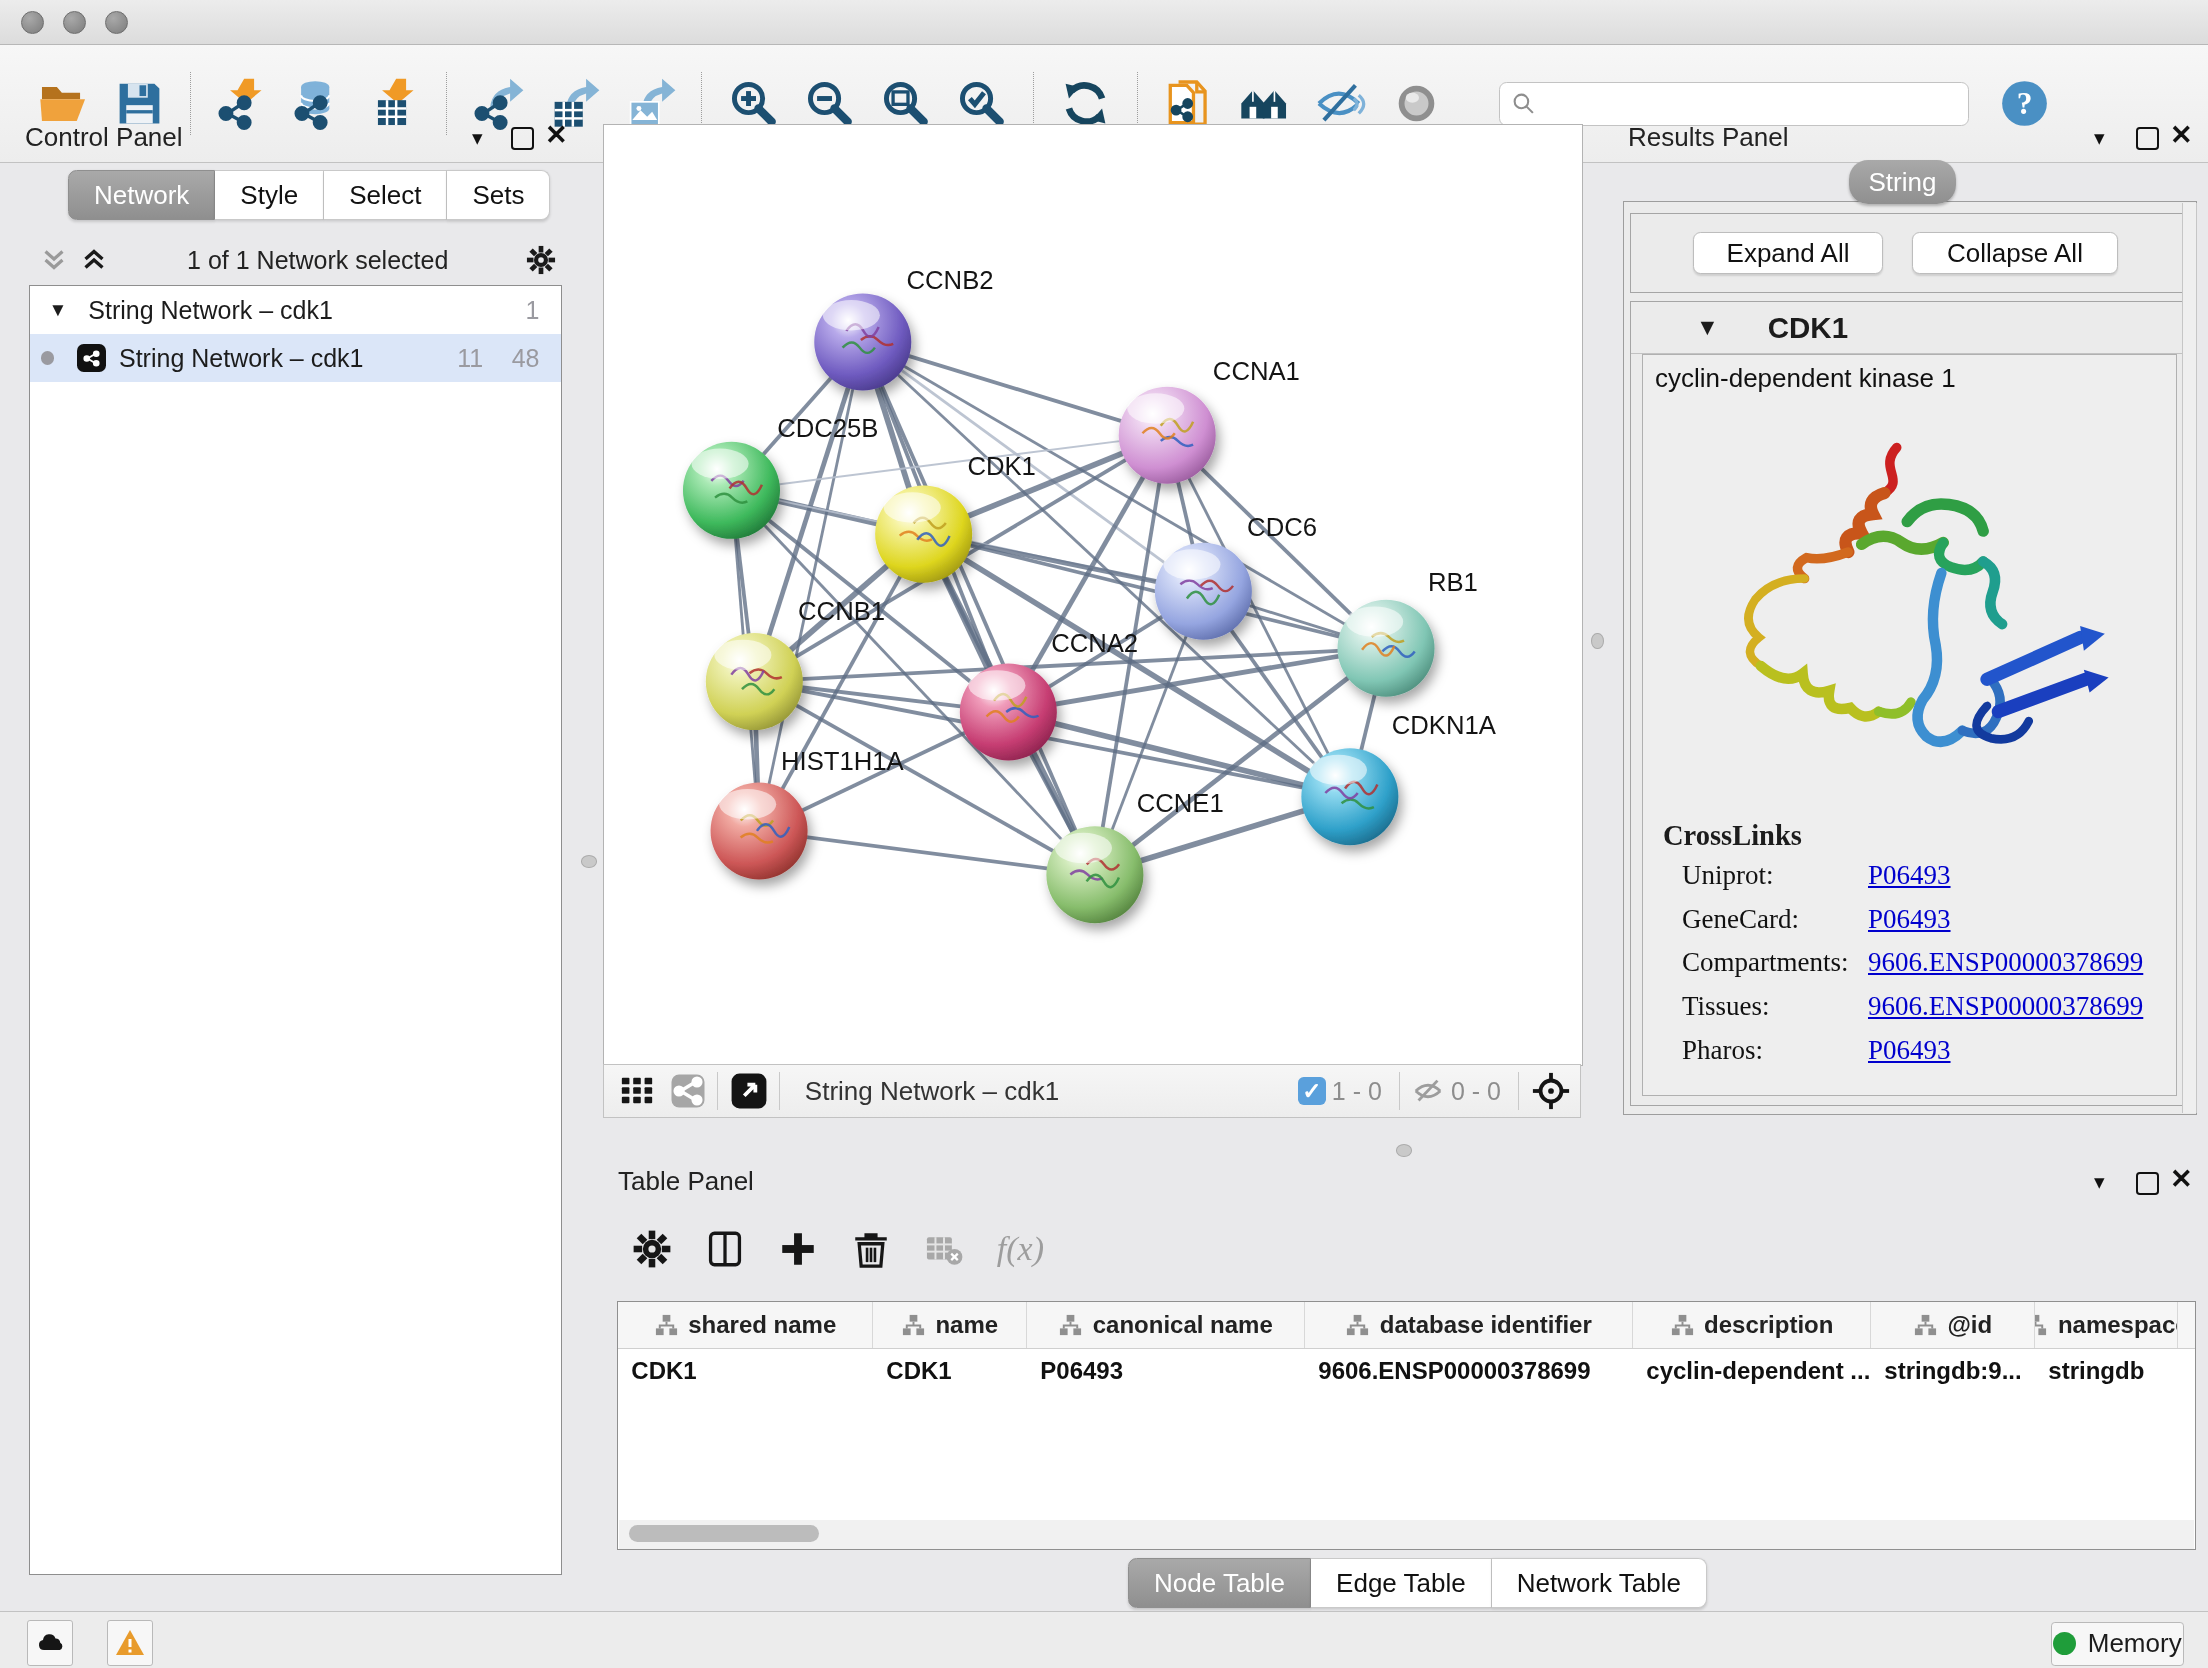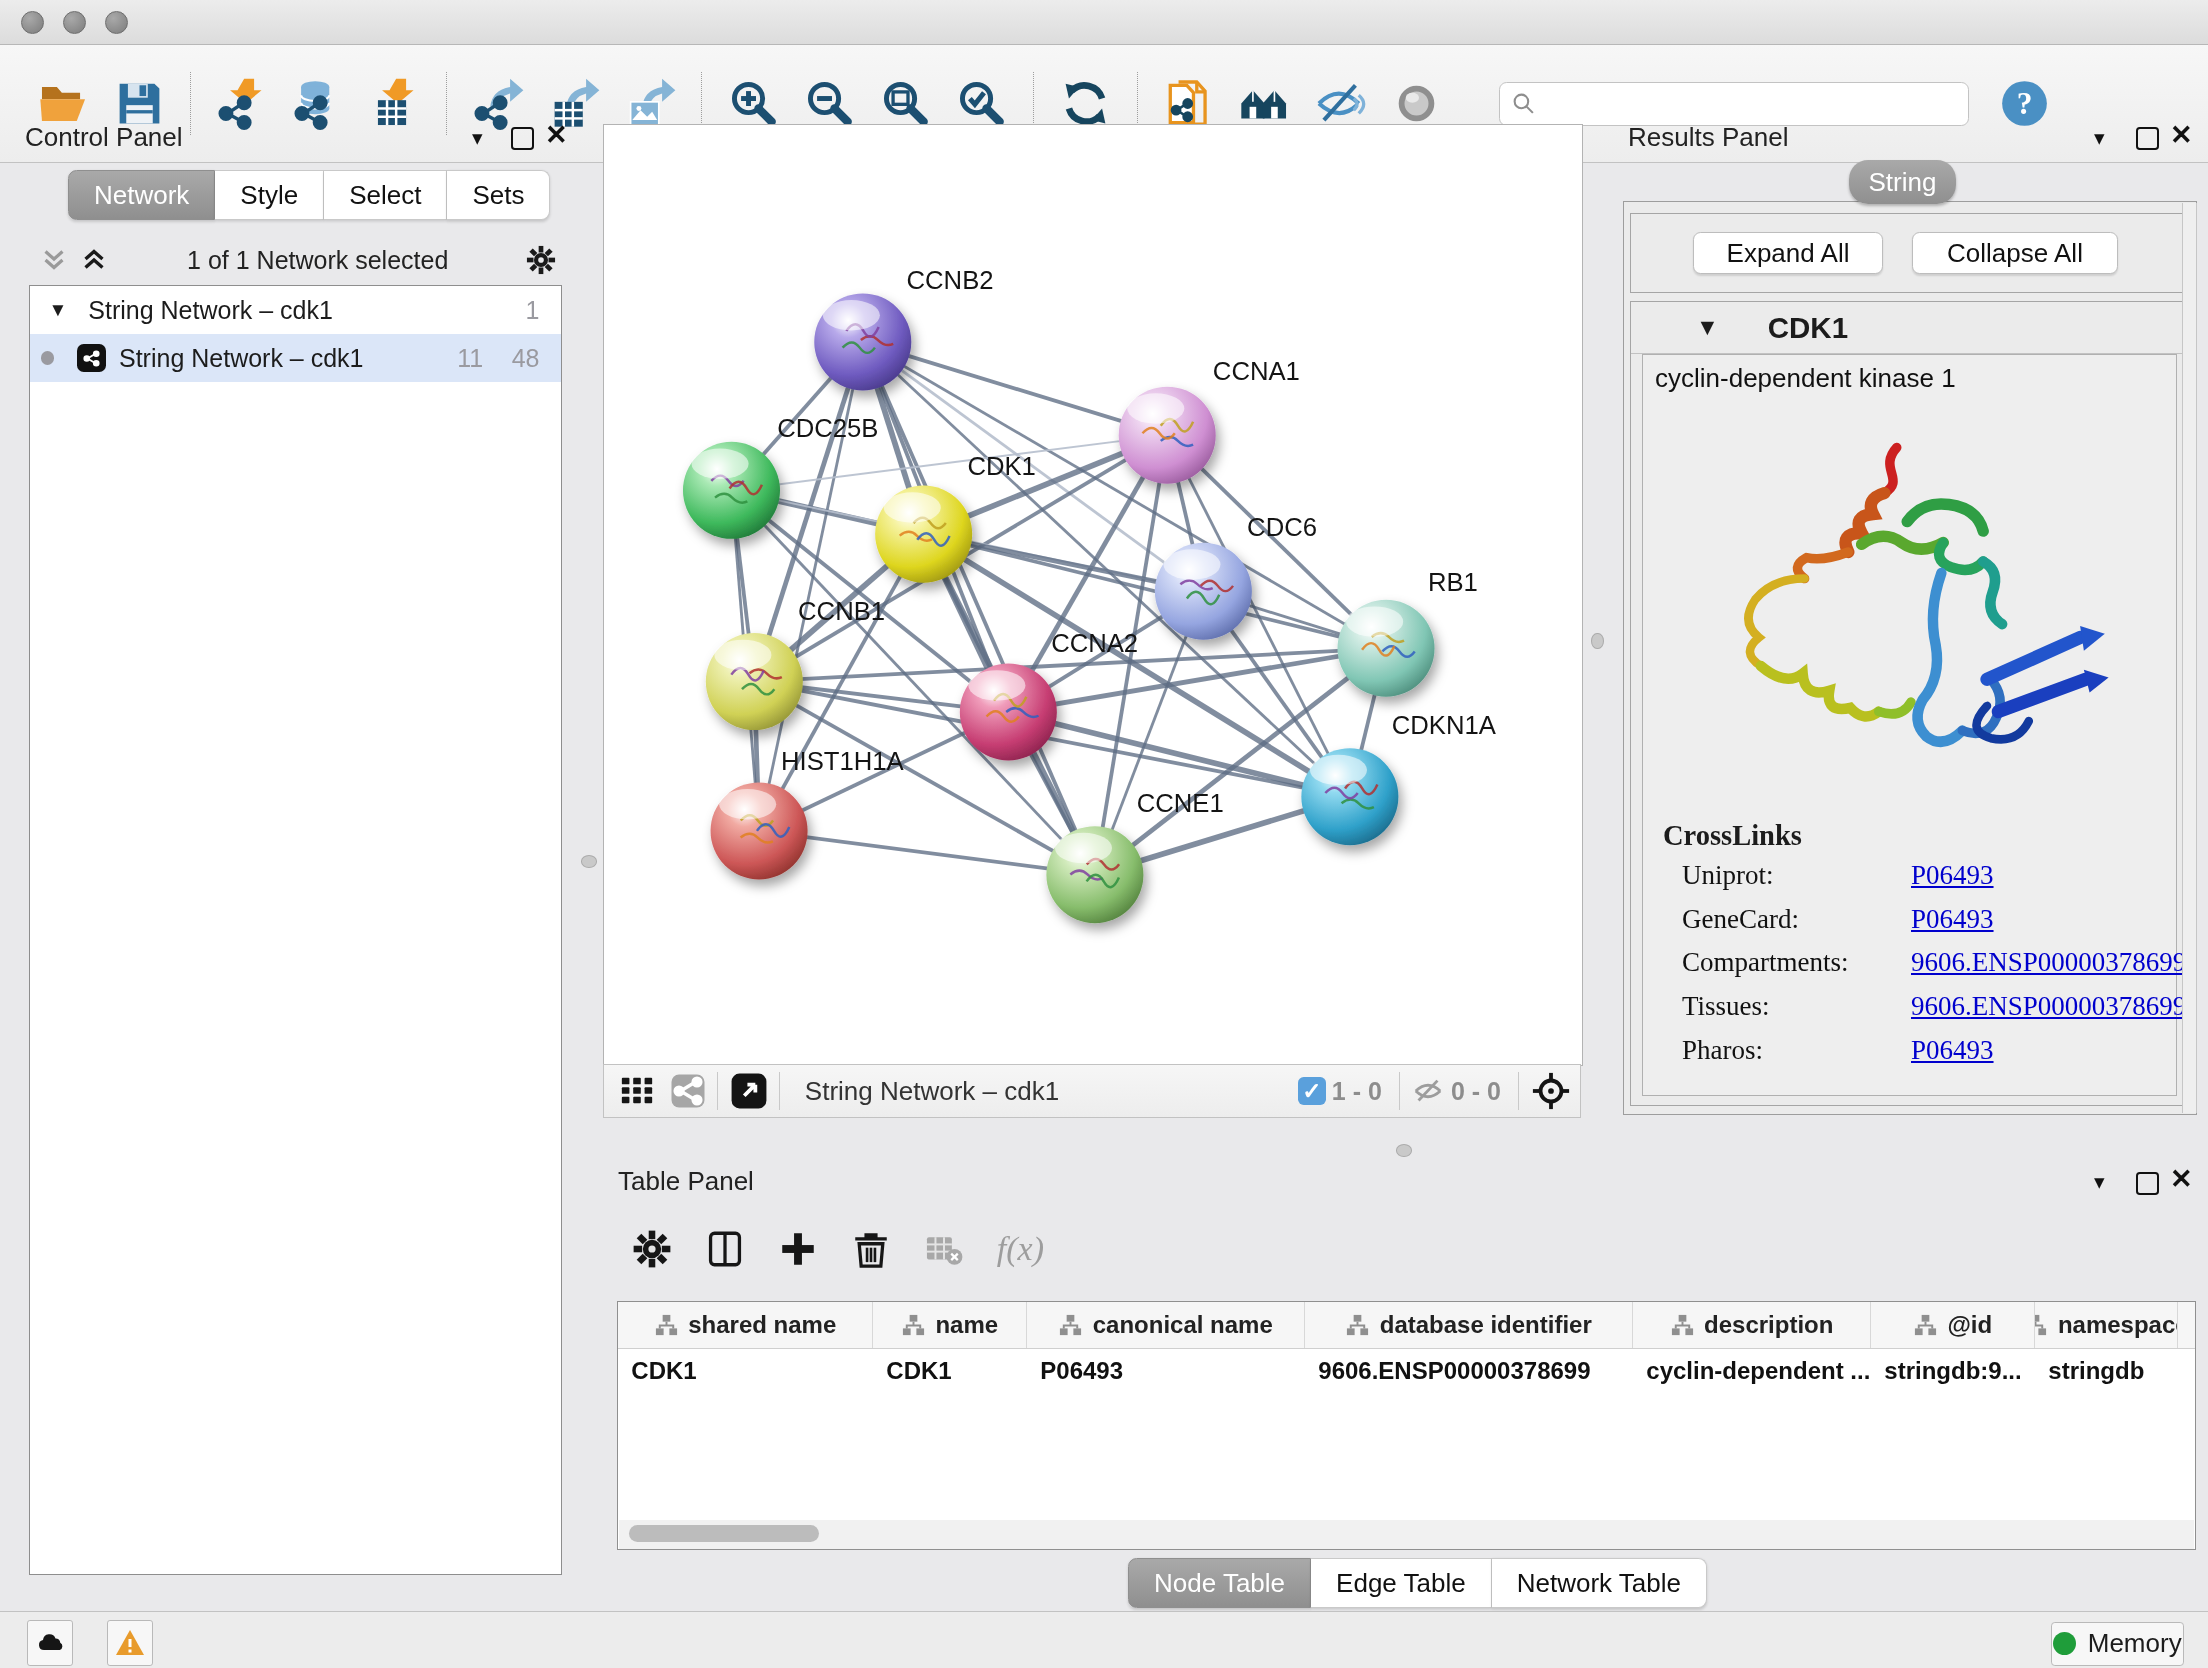--- a/index.html
+++ b/index.html
@@ -59,21 +59,21 @@
   
   #net-canvas{left:603px;top:124px;width:978px;height:940px;background:#fff;border:1px solid #b3b3b3;}
   #net-canvas svg{position:absolute;left:0;top:0;}
   .node-label{font-size:27px;fill:#141414;font-family:"Liberation Sans",sans-serif;}
 
   
   #net-toolbar{left:603px;top:1064px;width:978px;height:54px;background:linear-gradient(#f6f6f6,#ededed);
     border:1px solid #c2c2c2;display:flex;align-items:center;box-sizing:border-box;}
   .nt-sep{width:0;height:38px;border-left:1px solid #c9c9c9;margin:0 11.4px;}
   #net-name{font-size:26px;color:#333;margin-left:13.3px;}
-  .nt-count{font-size:25px;color:#8d8d8d;margin:0 5.7px;font-weight:bold;}
+  .nt-count{font-size:25px;color:#8d8d8d;margin:0 5.7px;}
   #nt-checkbox{width:28.5px;height:28.5px;border-radius:5.7px;background:#5aa0dc;color:#fff;font-size:23px;
     display:flex;align-items:center;justify-content:center;font-weight:bold;}
 
   .split-dot{background:#c9c9c9;border:1px solid #ababab;border-radius:50%;}
 
   
   #tp-title{left:618px;top:1166px;}
   #tp-caret{left:2094px;top:1170px;}
   #tp-max{left:2136px;top:1172px;}
   #tp-close{left:2170px;top:1163px;}
@@ -108,21 +108,21 @@
   #btn-expand{left:1693px;top:232px;width:188px;}
   #btn-collapse{left:1912px;top:232px;width:204px;}
   #rp-entry{left:1630px;top:301px;width:557px;height:805px;border:1.9px solid #a5a5a5;background:#ebebeb;box-sizing:border-box;}
   #entry-header{height:51px;display:flex;align-items:center;border-bottom:1px solid #c2c2c2;}
   #entry-caret{font-size:23px;margin-left:65px;}
   #entry-gene{font-size:29.5px;font-weight:bold;margin-left:49px;}
   #entry-inner{left:1642px;top:354px;width:535px;height:742px;border:1.9px solid #b0b0b0;background:#eeeeee;box-sizing:border-box;}
   #entry-desc{left:1655px;top:363px;font-size:26px;color:#111;}
   #protein-img{left:1702px;top:430px;}
   #crosslinks-title{left:1663px;top:820px;font-family:"Liberation Serif",serif;font-size:28.5px;font-weight:bold;}
-  .cl-row{position:absolute;left:1682px;width:495px;display:flex;font-family:"Liberation Serif",serif;font-size:27px;gap:43px;}
+  .cl-row{position:absolute;left:1682px;width:495px;display:flex;font-family:"Liberation Serif",serif;font-size:27px;}
   .cl-label{width:186px;color:#111;flex:none;}
   .cl-value{color:#0000cd;text-decoration:underline;white-space:nowrap;}
   #rp-scroll{left:2182px;top:203px;width:13.3px;height:910px;border-left:1px solid #c6c6c6;border-right:1px solid #c6c6c6;background:#efefef;}
 
   
   #statusbar{left:0;top:1611px;width:2208px;height:57px;background:#ececec;border-top:1px solid #c2c2c2;}
   .sb-btn{top:7.6px;width:46px;height:46px;background:#f7f7f7;border:1.9px solid #b9b9b9;border-radius:2.9px;
     display:flex;align-items:center;justify-content:center;box-sizing:border-box;}
   .sb-btn svg{width:32px;height:32px;}
   #memory-btn{left:2051px;top:9.5px;width:133px;height:44px;background:#f7f7f7;border:1.9px solid #b9b9b9;border-radius:3.8px;

